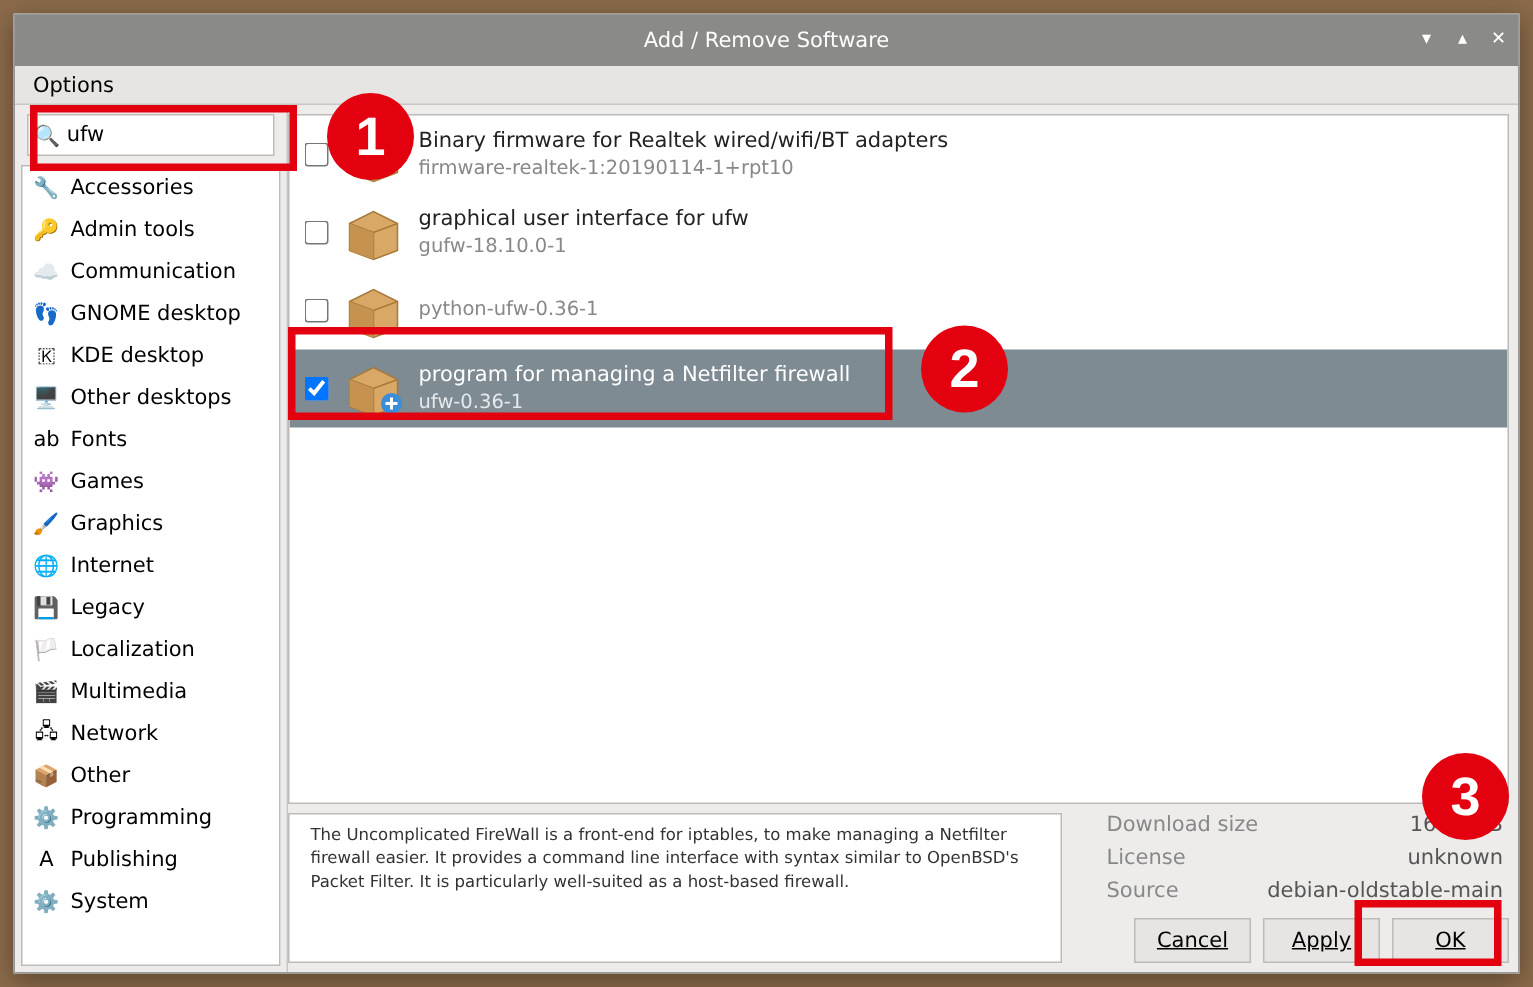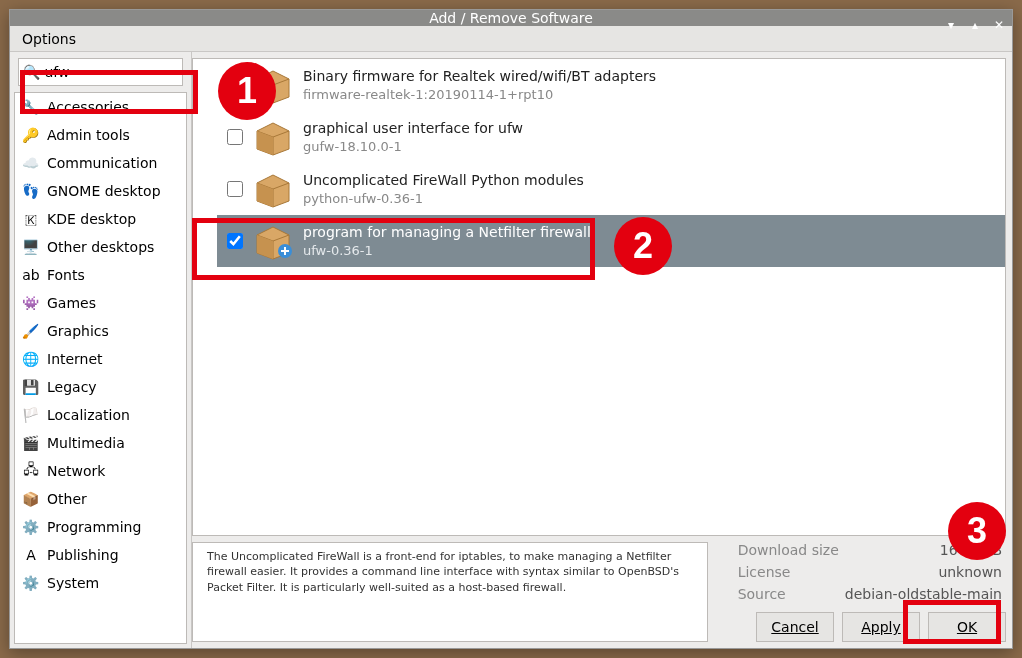--- a/index.html
+++ b/index.html
@@ -1,41 +1,41 @@
 <!DOCTYPE html>
 <html><head>
   <meta charset="utf-8">
   <style>
     * { margin: 0; padding: 0; box-sizing: border-box; font-family: "DejaVu Sans", Arial, sans-serif; }
     body { width: 1022px; height: 658px; background: #8a6a4a; overflow: hidden; position: relative; }
 
     .window { position: absolute; inset: 9px; background: #edeceb; border: 1px solid #999; box-shadow: 0 4px 16px rgba(0,0,0,.35); display: flex; flex-direction: column; }
 
-    .titlebar { height: 16px; background: #8a8a88; display: flex; align-items: center; color: #fff; font-size: 14px; position: relative; }
+    .titlebar { height: 34px; background: #8a8a88; display: flex; align-items: center; color: #fff; font-size: 14px; position: relative; }
     .titlebar .title { flex: 1; text-align: center; font-weight: normal; }
     .titlebar .wbtns { position: absolute; right: 6px; top: 0; height: 30px; display: flex; align-items: center; gap: 10px; }
     .titlebar .wbtn { width: 14px; height: 14px; color: #fff; display: flex; align-items: center; justify-content: center; font-size: 12px; cursor: pointer; }
 
     .menubar { height: 26px; background: #e6e5e3; border-bottom: 1px solid #c9c7c5; display: flex; align-items: center; padding: 0 4px; }
     .menubar .menu-item { padding: 3px 8px; font-size: 14px; cursor: pointer; }
 
     .content { flex: 1; display: flex; min-height: 0; }
 
     .sidebar { width: 182px; background: #edeceb; border-right: 1px solid #c9c7c5; display: flex; flex-direction: column; }
     .searchbox { margin: 6px 8px 6px 8px; display: flex; align-items: center; background: #fff; border: 1px solid #bdbab7; height: 28px; padding: 0 4px; gap: 4px; }
     .searchbox input { flex: 1; border: none; outline: none; font-size: 14px; background: transparent; }
     .cat-list { flex: 1; overflow-y: auto; background: #fff; margin: 0 4px 4px 4px; border: 1px solid #bdbab7; }
     .cat-item { display: flex; align-items: center; gap: 6px; padding: 4px 6px; font-size: 14px; cursor: pointer; white-space: nowrap; }
     .cat-item .ci-icon { width: 20px; height: 20px; display: flex; align-items: center; justify-content: center; font-size: 14px; }
     .cat-list::-webkit-scrollbar { width: 14px; }
     .cat-list::-webkit-scrollbar-track { background: #e6e5e3; }
     .cat-list::-webkit-scrollbar-thumb { background: #bfbdbb; border: 1px solid #a8a6a4; }
 
     .main { flex: 1; display: flex; flex-direction: column; min-width: 0; }
-    .pkg-list { flex: 1; overflow-y: auto; background: #fff; margin: 6px 6px 0 0; border: 1px solid #bdbab7; padding-left: 24px; }
+    .pkg-list { flex: 1; overflow-y: auto; background: #fff; margin: 6px 6px 0 0; border: 1px solid #bdbab7; }
     .pkg-row { display: flex; align-items: center; gap: 10px; padding: 6px 10px; min-height: 50px; }
     .pkg-row.selected { background: #7e8b93; color: #fff; }
     .pkg-row .chk { width: 16px; height: 16px; }
     .pkg-row .pic { width: 40px; height: 40px; display: flex; align-items: center; justify-content: center; }
     .pkg-row .txt { display: flex; flex-direction: column; font-size: 14px; line-height: 1.35; }
     .pkg-row .title-line { color: #222; }
     .pkg-row.selected .title-line { color: #fff; }
     .pkg-row .sub-line { color: #888; font-size: 13px; }
     .pkg-row.selected .sub-line { color: #e5e9ec; }
 
@@ -192,21 +192,20 @@
             <input type="checkbox" class="chk" style="">
             <div class="pic">
               <svg class="box-svg" viewBox="0 0 40 40">
     <path d="M4 14 L20 6 L36 14 L36 32 L20 38 L4 32 Z" fill="#d9a766" stroke="#a87838" stroke-width="1"></path>
     <path d="M4 14 L20 20 L36 14 M20 20 L20 38" fill="none" stroke="#a87838" stroke-width="1"></path>
     <path d="M4 14 L20 20 L20 38 L4 32 Z" fill="#c6924f"></path>
 
   </svg>
             </div>
             <div class="txt">
-              <span class="title-line">Uncomplicated FireWall Python modules</span>
               <span class="sub-line">python-ufw-0.36-1</span>
             </div>
           </div>
           <div class="pkg-row selected">
             <input type="checkbox" class="chk" checked="" style="">
             <div class="pic">
               <svg class="box-svg" viewBox="0 0 40 40">
     <path d="M4 14 L20 6 L36 14 L36 32 L20 38 L4 32 Z" fill="#d9a766" stroke="#a87838" stroke-width="1"></path>
     <path d="M4 14 L20 20 L36 14 M20 20 L20 38" fill="none" stroke="#a87838" stroke-width="1"></path>
     <path d="M4 14 L20 20 L20 38 L4 32 Z" fill="#c6924f"></path>

